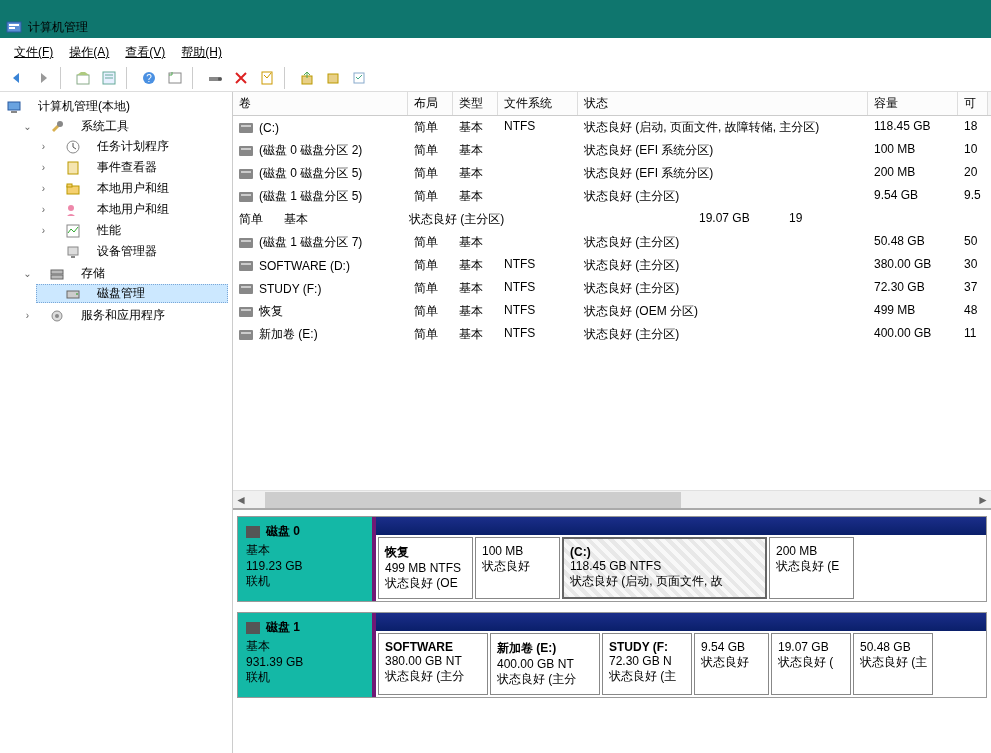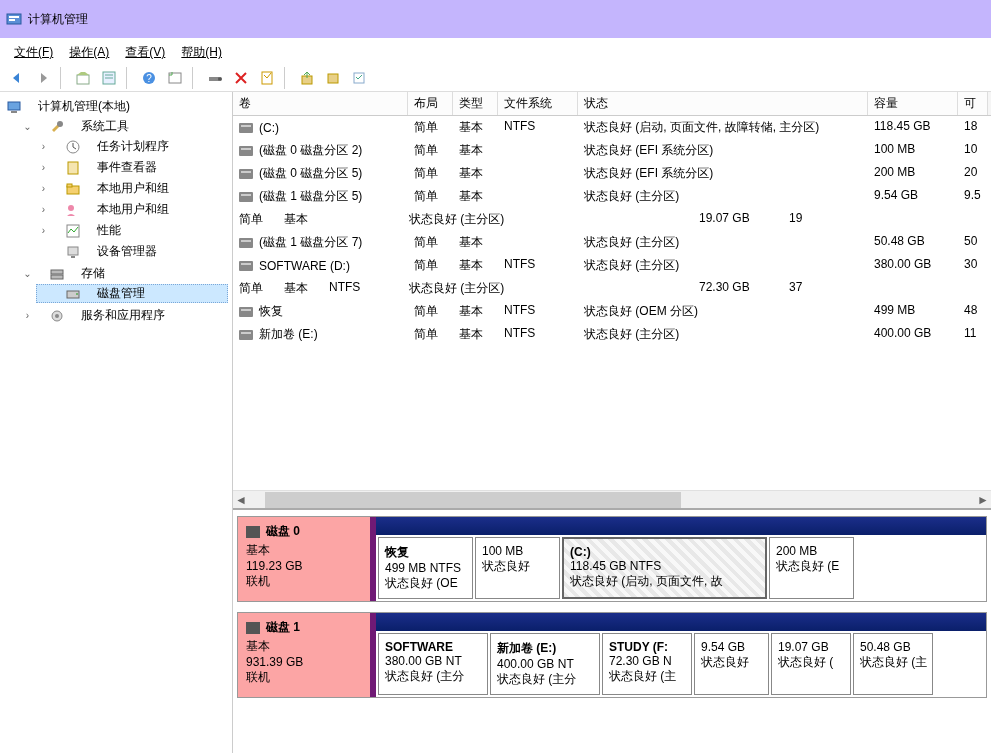--- a/index.html
+++ b/index.html
@@ -1,17 +1,17 @@
 <!DOCTYPE html>
 <html><head>
 <meta charset="utf-8">
 <style>
   * { box-sizing: border-box; margin: 0; padding: 0; }
   body { font-family: "Microsoft YaHei", "Segoe UI", Tahoma, sans-serif; font-size: 12px; background: #fff; color: #000; width: 991px; height: 753px; overflow: hidden; }
-  .titlebar { display: flex; align-items: center; padding: 19px 6px; height: 26px; background: #c4b5fd; }
+  .titlebar { display: flex; padding: 19px 6px; height: 26px; background: #0f766e; }
   .titlebar .app-icon { width: 16px; height: 16px; margin-right: 6px; }
   .menubar { display: flex; padding: 4px 6px; height: 26px; text-decoration: underline; }
   .menubar .menu-item { padding: 2px 8px; cursor: default; }
   .toolbar { display: flex; align-items: center; padding: 2px 6px; height: 28px; border-bottom: 1px solid #ddd; gap: 4px; }
   .tool-btn { width: 22px; height: 22px; display: flex; align-items: center; justify-content: center; cursor: default; }
   .tool-sep { width: 6px; height: 22px; border-left: 1px solid #ccc; margin: 0 2px; }
   .content { display: flex; height: calc(753px - 26px - 26px - 28px); }
   .treepane { width: 233px; border-right: 1px solid #ccc; padding: 4px; overflow: auto; }
   .tree ul { list-style: none; padding-left: 16px; }
   .tree > ul { padding-left: 0; }
@@ -36,21 +36,21 @@
   .lv-row .cell { padding: 2px 6px; overflow:hidden; text-overflow: clip;}
   .lv-row .cell.col-name { display:flex; align-items:center; gap:6px;}
   .vol-icon{ width:14px; height:10px; background:#888; border-radius:1px; flex-shrink:0; position:relative;}
   .vol-icon::before{content:"";position:absolute;top:2px;left:2px;right:2px;height:2px;background:#ccc;}
   .lv-scroll { height:18px; display:flex; align-items:center; background:#f0f0f0; border-top:1px solid #e0e0e0;}
   .lv-scroll .track{flex:1;height:16px;background:#f0f0f0;margin:0 16px;position:relative;}
   .lv-scroll .thumb{position:absolute;left:0;width:60%;height:100%;background:#cdcdcd;}
   .lv-scroll .arrow{width:16px;height:16px;display:flex;align-items:center;justify-content:center;color:#666;}
   .diskpane { height: 255px; overflow: auto; padding: 6px 4px; display: flex; flex-direction: column; gap: 10px;}
   .disk-block { display:flex; border:1px solid #999;}
-  .disk-info { width: 138px; padding: 6px 8px; border-right:6px solid #701a75; background:#fca5a5;}
+  .disk-info { width: 138px; padding: 6px 8px; border-right:4px solid #701a75; background:#14b8a6;}
   .disk-info .title{ display:flex; align-items:center; gap:6px; font-weight:bold; margin-bottom:2px;}
   .disk-icon{ width:14px; height:12px; background:#555; position:relative;}
   .disk-layout { flex:1; display:flex; flex-direction:column;}
   .disk-bar { height:18px; background: linear-gradient(#1b2e8a,#0a1f6a); }
   .parts { flex:1; display:flex; padding:2px; gap:2px;}
   .part { border:1px solid #888; padding:6px 6px; overflow:hidden; white-space:nowrap;}
   .part .pname{font-weight:bold;}
   .part.selected{ background: repeating-linear-gradient(45deg,#e8e8e8,#e8e8e8 4px,#f8f8f8 4px,#f8f8f8 8px); border:2px solid #666;}
   svg{display:block;}
 </style>
@@ -381,20 +381,24 @@
               <span>SOFTWARE (D:)</span>
             </div>
     <div class="cell col-layout">简单</div>
     <div class="cell col-type">基本</div>
     <div class="cell col-fs">NTFS</div>
     <div class="cell col-status">状态良好 (主分区)</div>
     <div class="cell col-cap">380.00 GB</div>
     <div class="cell col-free">30</div>
           </div>
           <div class="lv-row">
+    <div class="cell col-name">
+              <span class="vol-icon"></span>
+              <span>STUDY (F:)</span>
+            </div>
     <div class="cell col-layout">简单</div>
     <div class="cell col-type">基本</div>
     <div class="cell col-fs">NTFS</div>
     <div class="cell col-status">状态良好 (主分区)</div>
     <div class="cell col-cap">72.30 GB</div>
     <div class="cell col-free">37</div>
           </div>
           <div class="lv-row">
     <div class="cell col-name">
               <span class="vol-icon"></span>

